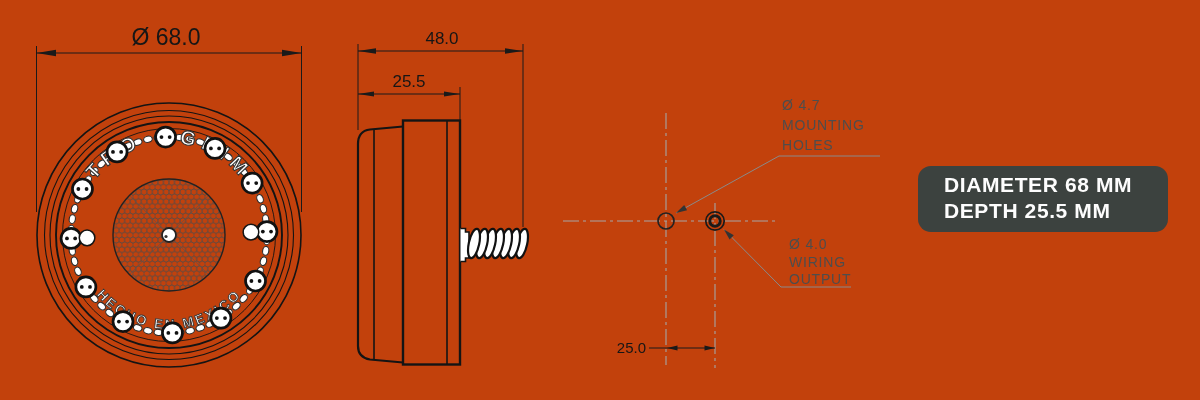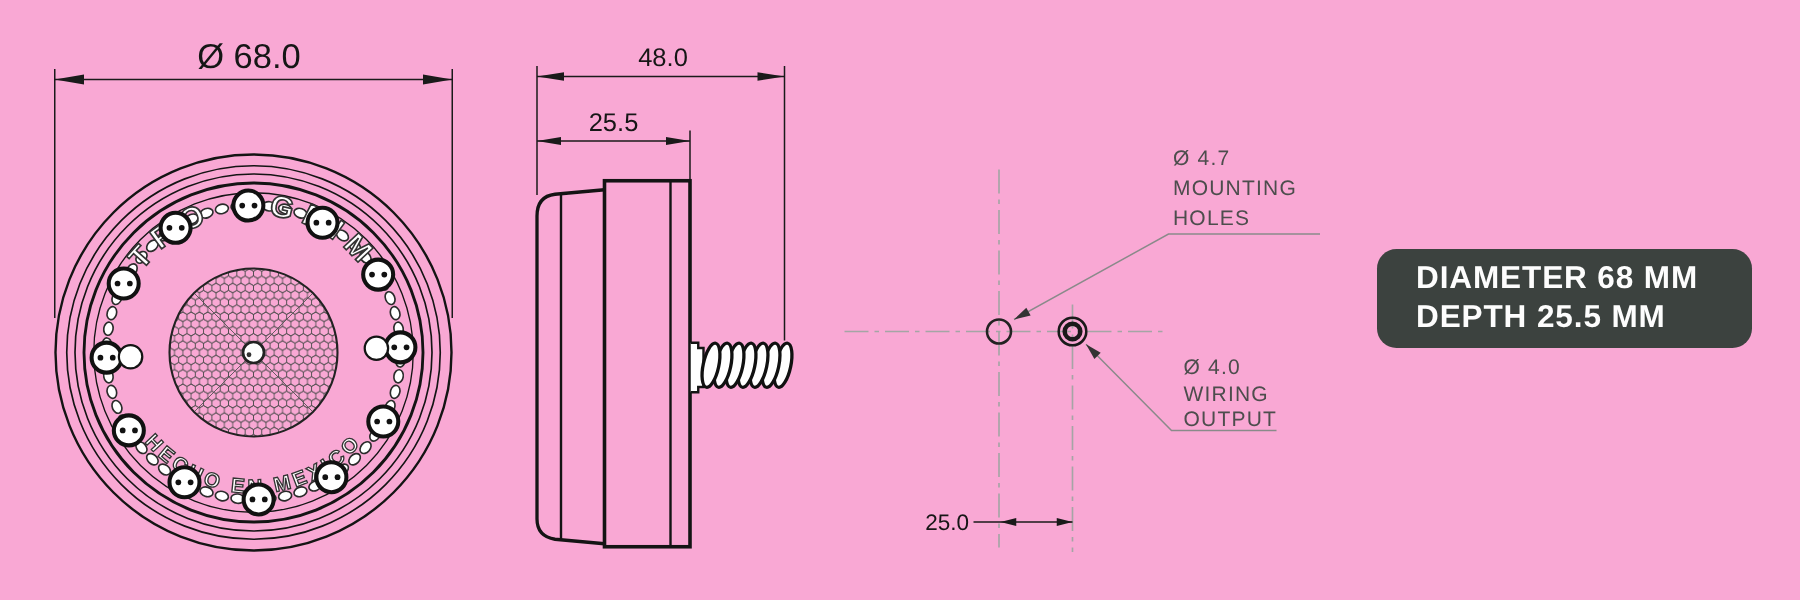--- a/index.html
+++ b/index.html
@@ -1,16 +1,16 @@
 <!DOCTYPE html>
 <html><head>
 <meta charset="utf-8">
 <style>
   html,body{margin:0;padding:0;background:#ffffff;}
-  .stage{position:relative;width:1200px;height:400px;background:#f9a8d4;overflow:hidden;
+  .stage{position:relative;width:1200px;height:400px;background:#c2410c;overflow:hidden;
          font-family:"Liberation Sans", sans-serif;}
   svg text{font-family:"Liberation Sans", sans-serif;}
   .dim-text{fill:#161616;font-weight:400;}
   .callout-text{fill:#4d4d4d;font-weight:400;letter-spacing:0.8px;}
   .curved-text{fill:#ffffff;stroke:#333333;stroke-width:1.1px;font-weight:700;}
   .badge-text{font-weight:700;letter-spacing:0.6px;}
   .lineart{stroke:#141414;fill:none;}
   .dimline{stroke:#1a1a1a;stroke-width:1.1;fill:none;}
   .extline{stroke:#1a1a1a;stroke-width:1;fill:none;}
   .centerline{stroke:#a5a5a5;stroke-width:1.1;fill:none;stroke-dasharray:16 4 3 4;}

